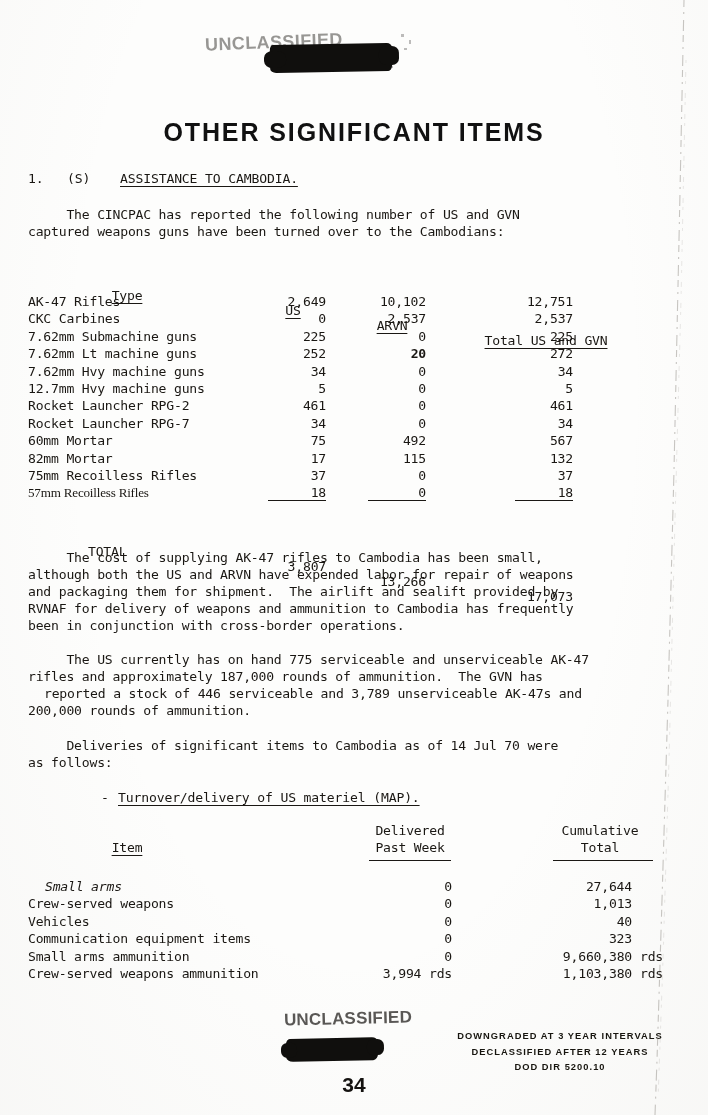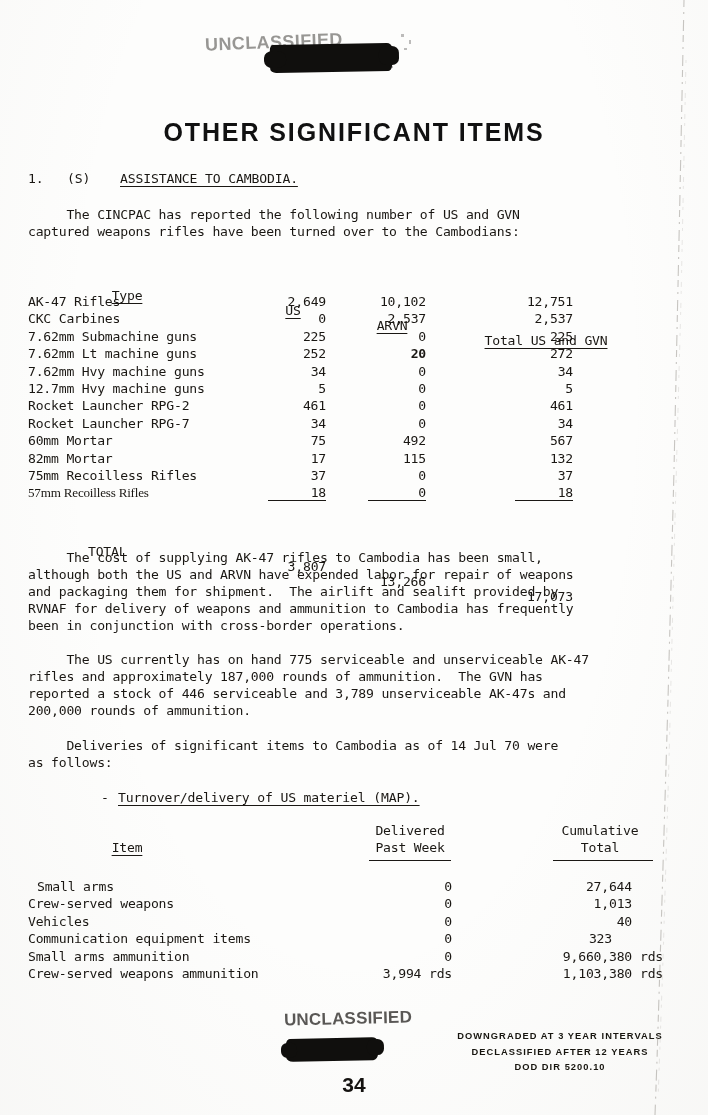--- a/index.html
+++ b/index.html
@@ -246,21 +246,21 @@
     <div class="stamp-speck" style="left:186px; top:38px; width:2px; height:2px;"></div>
   </div>
 
   <div class="doc-title">OTHER SIGNIFICANT ITEMS</div>
 
   <div class="tx" style="left:28px; top:170px;">1.</div>
   <div class="tx" style="left:67px; top:170px;">(S)</div>
   <div class="tx u" style="left:120px; top:170px;">ASSISTANCE TO CAMBODIA.</div>
 
   <div class="para" style="left:28px; top:206px;">     The CINCPAC has reported the following number of US and GVN</div>
-  <div class="para" style="left:28px; top:223px;">captured weapons rifles have been turned over to the Cambodians:</div>
+  <div class="para" style="left:28px; top:223px;">captured weapons guns have been turned over to the Cambodians:</div>
 
   <div class="tbl" style="left:28px; top:258px; width:640px;">
 
     <div class="row" style="height:22px;">
       <div class="hdr-cell u" style="left:64px; width:70px;">Type</div>
       <div class="hdr-cell u" style="left:235px; width:60px;">US</div>
       <div class="hdr-cell u" style="left:328px; width:72px;">ARVN</div>
       <div class="hdr-cell u" style="left:425px; width:186px;">Total US and GVN</div>
     </div>
 
@@ -292,21 +292,21 @@
   </div>
 
   <div class="para" style="left:28px; top:549px;">     The cost of supplying AK-47 rifles to Cambodia has been small,</div>
   <div class="para" style="left:28px; top:566px;">although both the US and ARVN have expended labor for repair of weapons</div>
   <div class="para" style="left:28px; top:600px;">RVNAF for delivery of weapons and ammunition to Cambodia has frequently</div>
   <div class="para" style="left:28px; top:583px;">and packaging them for shipment.  The airlift and sealift provided by</div>
   <div class="para" style="left:28px; top:617px;">been in conjunction with cross-border operations.</div>
 
   <div class="para" style="left:28px; top:651px;">     The US currently has on hand 775 serviceable and unserviceable AK-47</div>
   <div class="para" style="left:28px; top:668px;">rifles and approximately 187,000 rounds of ammunition.  The GVN has</div>
-  <div class="para" style="left:28px; top:685px;text-align:right;">reported a stock of 446 serviceable and 3,789 unserviceable AK-47s and</div>
+  <div class="para" style="left:44px; top:685px;text-align:right;">reported a stock of 446 serviceable and 3,789 unserviceable AK-47s and</div>
   <div class="para" style="left:28px; top:702px;">200,000 rounds of ammunition.</div>
 
   <div class="para" style="left:28px; top:737px;">     Deliveries of significant items to Cambodia as of 14 Jul 70 were</div>
   <div class="para" style="left:28px; top:754px;">as follows:</div>
 
   <div class="tx" style="left:101px; top:789px;">-</div>
   <div class="tx u" style="left:118px; top:789px;">Turnover/delivery of US materiel (MAP).</div>
 
   <div class="tbl" style="left:28px; top:823px; width:648px;">
 
@@ -314,24 +314,24 @@
     <div class="hdr-cell" style="left:327px; width:110px; top:17px;">Past Week</div>
     <div class="rule" style="left:341px; top:37px; width:82px;"></div>
 
     <div class="hdr-cell" style="left:510px; width:124px; top:0;">Cumulative</div>
     <div class="hdr-cell" style="left:510px; width:124px; top:17px;">Total</div>
     <div class="rule" style="left:525px; top:37px; width:100px;"></div>
 
     <div class="hdr-cell u" style="left:64px; width:70px; top:17px;">Item</div>
 
     <div id="deliveries-rows" style="position:relative; margin-top:56px;">
-        <div class="row"><div class="cell-label" style="left:9px;">Small arms</div><div class="cell-num" style="left:288px; width:136px;">0</div><div class="cell-num" style="left:480px; width:124px;">27,644</div></div>
+        <div class="row"><div class="cell-label" style="left:17px;font-style:italic;">Small arms</div><div class="cell-num" style="left:288px; width:136px;">0</div><div class="cell-num" style="left:480px; width:124px;">27,644</div></div>
         <div class="row"><div class="cell-label" style="left:0px;">Crew-served weapons</div><div class="cell-num" style="left:288px; width:136px;">0</div><div class="cell-num" style="left:480px; width:124px;">1,013</div></div>
         <div class="row"><div class="cell-label" style="left:0px;">Vehicles</div><div class="cell-num" style="left:288px; width:136px;">0</div><div class="cell-num" style="left:480px; width:124px;">40</div></div>
-        <div class="row"><div class="cell-label" style="left:0px;">Communication equipment items</div><div class="cell-num" style="left:288px; width:136px;">0</div><div class="cell-num" style="left:460px; width:124px;text-align:right;">323</div></div>
+        <div class="row"><div class="cell-label" style="left:0px;">Communication equipment items</div><div class="cell-num" style="left:288px; width:136px;">0</div><div class="cell-num" style="left:480px; width:124px;text-align:right;">323</div></div>
         <div class="row"><div class="cell-label" style="left:0px;">Small arms ammunition</div><div class="cell-num" style="left:288px; width:136px;">0</div><div class="cell-num" style="left:480px; width:124px;">9,660,380</div><div class="cell-label" style="left:612px;">rds</div></div>
         <div class="row"><div class="cell-label" style="left:0px;">Crew-served weapons ammunition</div><div class="cell-num" style="left:288px; width:136px;">3,994 rds</div><div class="cell-num" style="left:480px; width:124px;">1,103,380</div><div class="cell-label" style="left:612px;">rds</div></div>
       </div>
   </div>
 
   <div class="stamp-bottom-text">UNCLASSIFIED</div>
   <div class="redaction-bottom"></div>
   <div class="page-number">34</div>
 
   <div class="downgrade">

